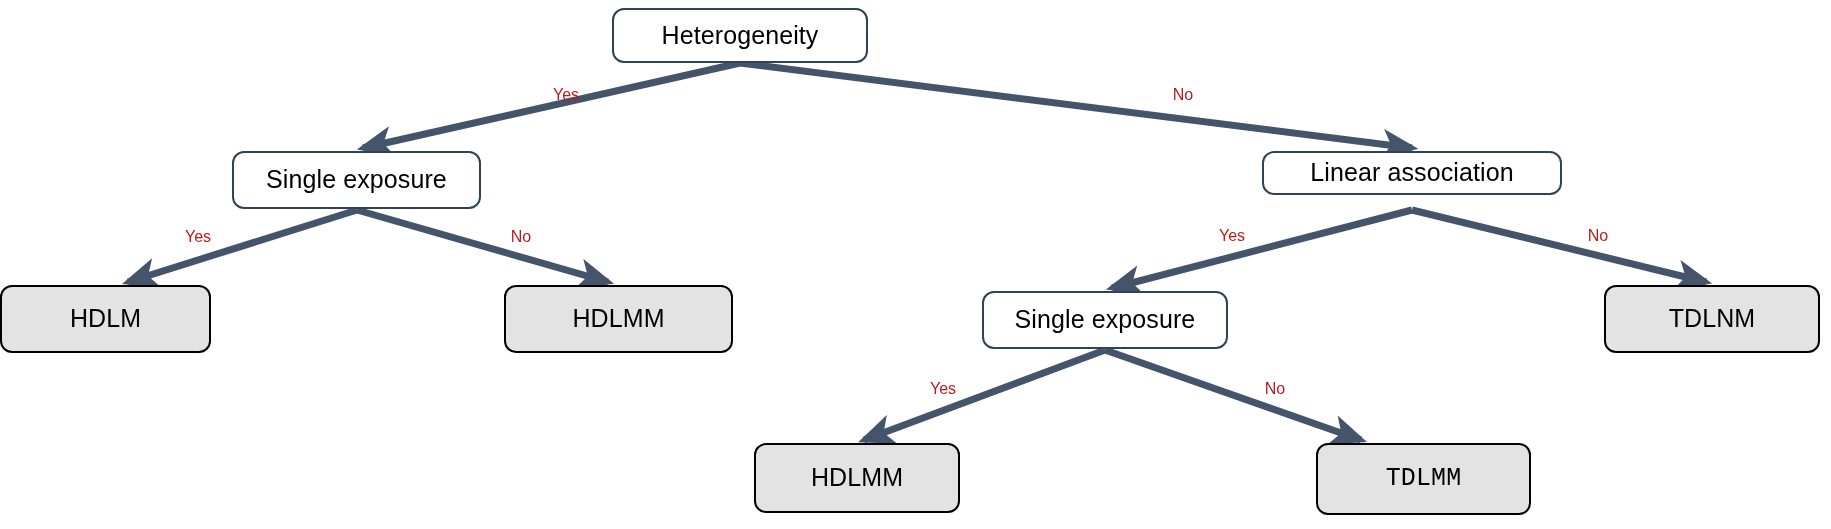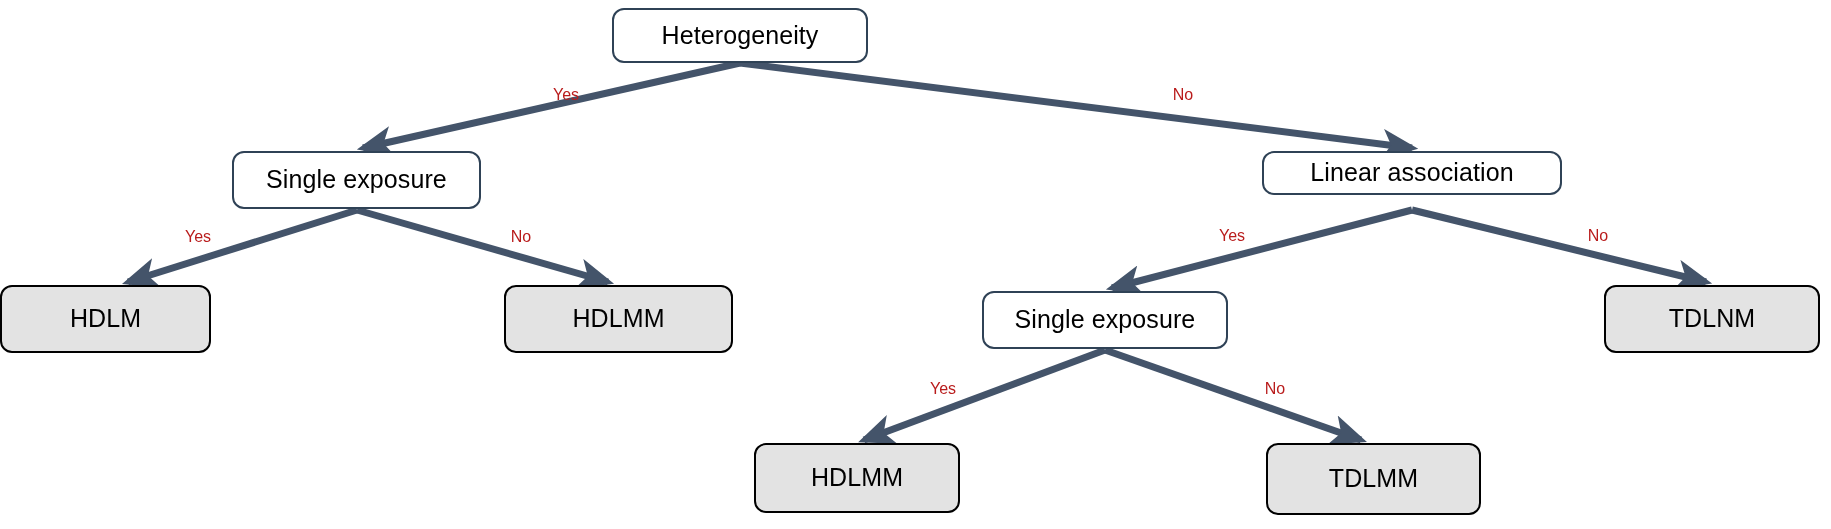--- a/index.html
+++ b/index.html
@@ -101,21 +101,21 @@
       </div>
       <div class="node-box node-decision" style="left: 982px; top: 291px; width: 246px; height: 58px;">
         <span>Single exposure</span>
       </div>
       <div class="node-box node-outcome" style="left: 1604px; top: 285px; width: 216px; height: 68px;">
         <span>TDLNM</span>
       </div>
       <div class="node-box node-outcome" style="left: 754px; top: 443px; width: 206px; height: 70px;">
         <span>HDLMM</span>
       </div>
-      <div class="node-box node-outcome" style="left: 1266px; top: 443px; width: 215px; height: 72px;">
+      <div class="node-box node-outcome" style="left: 1316px; top: 443px; width: 215px; height: 72px; font-family: Liberation Mono, monospace;">
         <span>TDLMM</span>
       </div>
     </div>
 
   <div id="label-layer">
       <div class="edge-label" style="left: 566px; top: 95px;">Yes</div>
       <div class="edge-label" style="left: 1183px; top: 95px;">No</div>
       <div class="edge-label" style="left: 198px; top: 237px;">Yes</div>
       <div class="edge-label" style="left: 521px; top: 237px;">No</div>
       <div class="edge-label" style="left: 1232px; top: 236px;">Yes</div>

